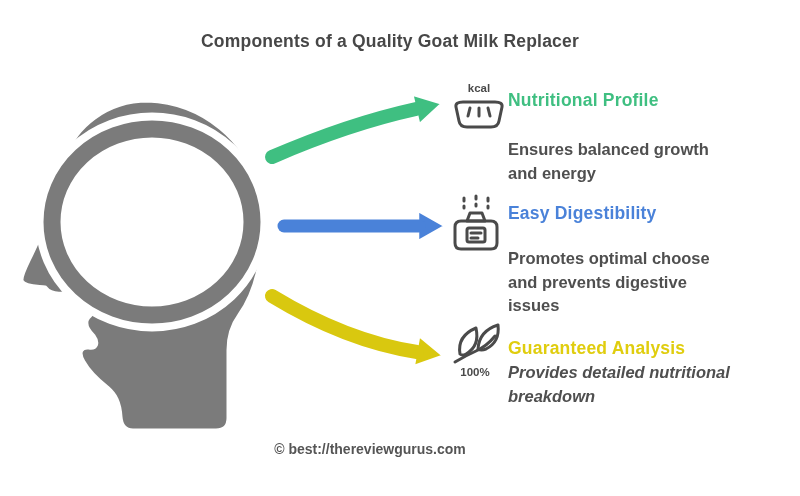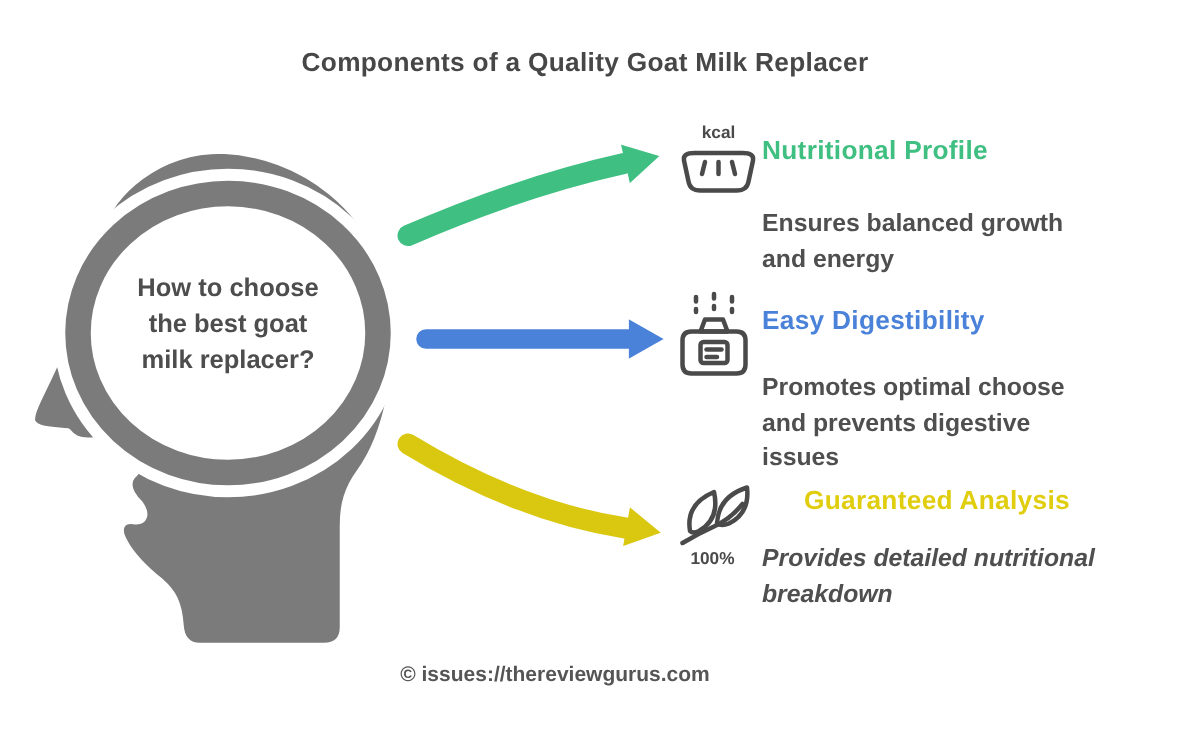--- a/index.html
+++ b/index.html
@@ -16,21 +16,21 @@
     left:62px;top:180px;width:180px;text-align:center;
     font-size:17px;font-weight:700;color:#4d4d4d;line-height:24px;
     white-space:pre-line;
   }
   .item-heading{font-size:17.5px;font-weight:700;letter-spacing:.2px;}
   .item-desc{font-weight:700;color:#4f4f4f;font-size:16.5px;line-height:23.5px;}
   #item1-heading{left:508px;top:90px;}
   #item1-desc{left:508px;top:138px;max-width:220px;}
   #item2-heading{left:508px;top:203px;text-align:right;}
   #item2-desc{left:508px;top:247px;max-width:225px;}
-  #item3-heading{left:508px;top:323px;margin-left:28px;}
+  #item3-heading{left:508px;top:338px;}
   #item3-desc{left:508px;top:361px;max-width:288px;font-style:italic;}
   #footer{
     left:150px;top:441px;width:440px;text-align:center;
     font-size:14px;font-weight:700;color:#555555;
   }
   svg{display:block;}
   .icon{position:absolute;}
   #icon1{left:446px;top:80px;}
   #icon2{left:445px;top:194px;}
   #icon3{left:445px;top:318px;}
@@ -88,23 +88,20 @@
       <path d="M 272,296 Q 346,341 420,352" fill="none" stroke="#ffffff" stroke-width="23" stroke-linecap="round"></path>
       <g transform="translate(445,356) rotate(10)">
         <path d="M 0,0 L -30,-17 L -30,17 Z" fill="#d9c80f" stroke="#ffffff" stroke-width="4.5" stroke-linejoin="round"></path>
       </g>
       <path d="M 272,296 Q 346,341 417,352" fill="none" stroke="#d9c80f" stroke-width="14" stroke-linecap="round"></path>
     </g>
   </svg>
 
   <div id="title" class="abs">Components of a Quality Goat Milk Replacer</div>
 
-  <div id="question" class="abs">How to choose
-the best goat
-milk replacer?</div>
 
   <svg id="icon1" class="icon" width="66" height="52" viewBox="0 0 66 52">
     <text class="icon-label" x="33" y="12" font-size="11.5" fill="#4a4a4a" text-anchor="middle">kcal</text>
     <g fill="none" stroke="#4a4a4a" stroke-width="3" stroke-linecap="round" stroke-linejoin="round">
       <path d="M 10,27 Q 9,22 17,22 L 49,22 Q 57,22 56,27 L 53,41 Q 52,47 45,47 L 21,47 Q 14,47 13,41 Z"></path>
       <path d="M 24,28 L 22,36"></path>
       <path d="M 33,28 L 33,36"></path>
       <path d="M 42,28 L 44,36"></path>
     </g>
   </svg>
@@ -133,15 +130,15 @@
     <g fill="none" stroke="#4a4a4a" stroke-width="3" stroke-linecap="round" stroke-linejoin="round">
       <path d="M 15,36 Q 12,18 31,10 Q 35,28 21,36 Q 17,38 15,36 Z"></path>
       <path d="M 33,31 Q 34,13 53,7 Q 55,24 41,31 Q 36,33 33,31 Z"></path>
       <path d="M 10,44 Q 20,38 31,33 Q 42,28 50,18"></path>
     </g>
     <text class="icon-label" x="30" y="58" font-size="11.5" fill="#4a4a4a" text-anchor="middle">100%</text>
   </svg>
   <div id="item3-heading" class="abs item-heading" style="color: rgb(224, 205, 14);">Guaranteed Analysis</div>
   <div id="item3-desc" class="abs item-desc">Provides detailed nutritional breakdown</div>
 
-  <div id="footer" class="abs">© issues://thereviewgurus.com</div>
+  <div id="footer" class="abs">© best://thereviewgurus.com</div>
 
 </div>
 
 </body></html>

